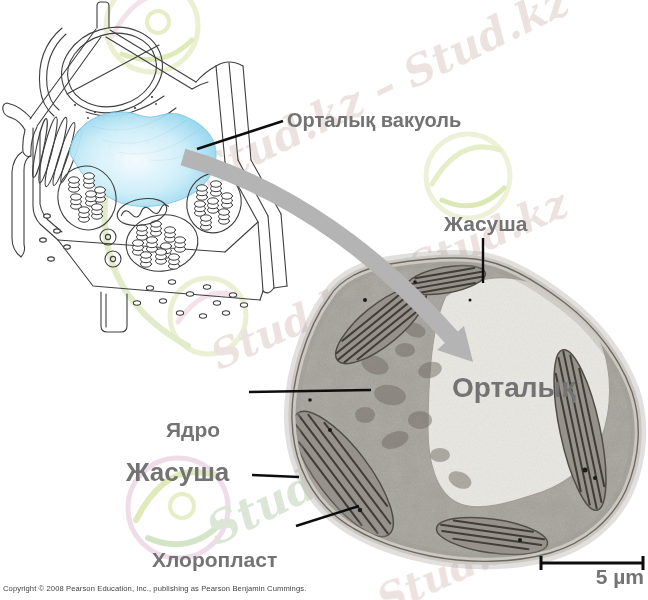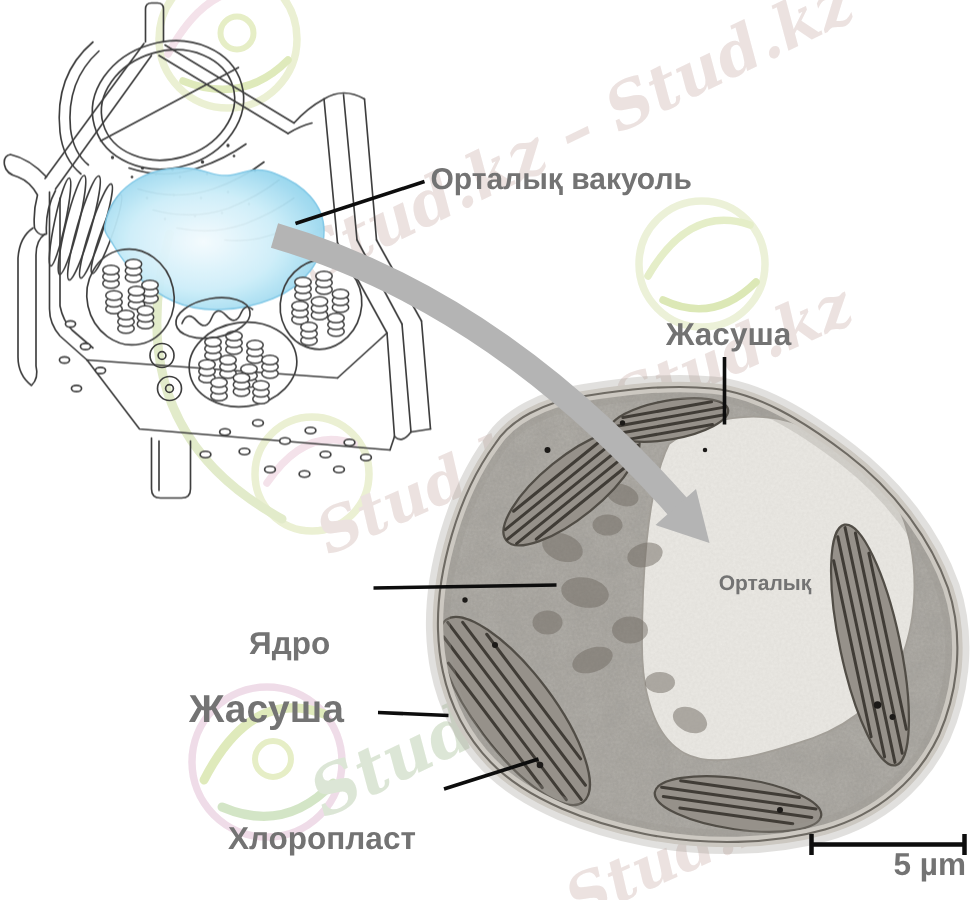--- a/index.html
+++ b/index.html
@@ -10,21 +10,21 @@
   .stage svg{position:absolute;left:0;top:0;}
   .lbl{
     position:absolute;color:#737373;font-weight:700;white-space:nowrap;
     font-family:"Liberation Sans",sans-serif;line-height:1.18;
   }
   .lbl-vacuole-drawing{left:287px;top:109px;font-size:20px;}
   .lbl-cytosol{left:444px;top:212px;font-size:21px;}
   .lbl-nucleus{left:166px;top:380px;font-size:21px;margin-top:38px;}
   .lbl-cellwall{left:126px;top:459px;font-size:26px;line-height:26px;}
   .lbl-chloroplast{left:152px;top:512px;font-size:21px;margin-top:36px;}
-  .lbl-vac-micro{left:452px;top:376px;width:116px;text-align:center;font-size:14px;line-height:24px;}
+  .lbl-vac-micro{left:452px;top:376px;width:116px;text-align:center;font-size:28px;line-height:24px;}
   .lbl-scale{left:541px;top:565px;width:103px;text-align:right;font-size:21px;}
   .copyright{
     position:absolute;left:3px;top:584px;font-size:7.6px;color:#3f3f3f;
     font-weight:400;letter-spacing:0.1px;white-space:nowrap;
   }
   .wm-text{font-family:"DejaVu Serif",serif;font-style:italic;font-weight:700;}
 </style>
 </head>
 <body>
 
@@ -345,14 +345,15 @@
 </div>
 
 <div class="lbl lbl-chloroplast">Хлоропласт</div>
 
 <div class="lbl lbl-vac-micro">
   <div>Орталық</div>
 </div>
 
 <div class="lbl lbl-scale">5 µm</div>
 
+<div class="copyright">Copyright © 2008 Pearson Education, Inc., publishing as Pearson Benjamin Cummings.</div>
 
 </div>
 
 </body></html>

